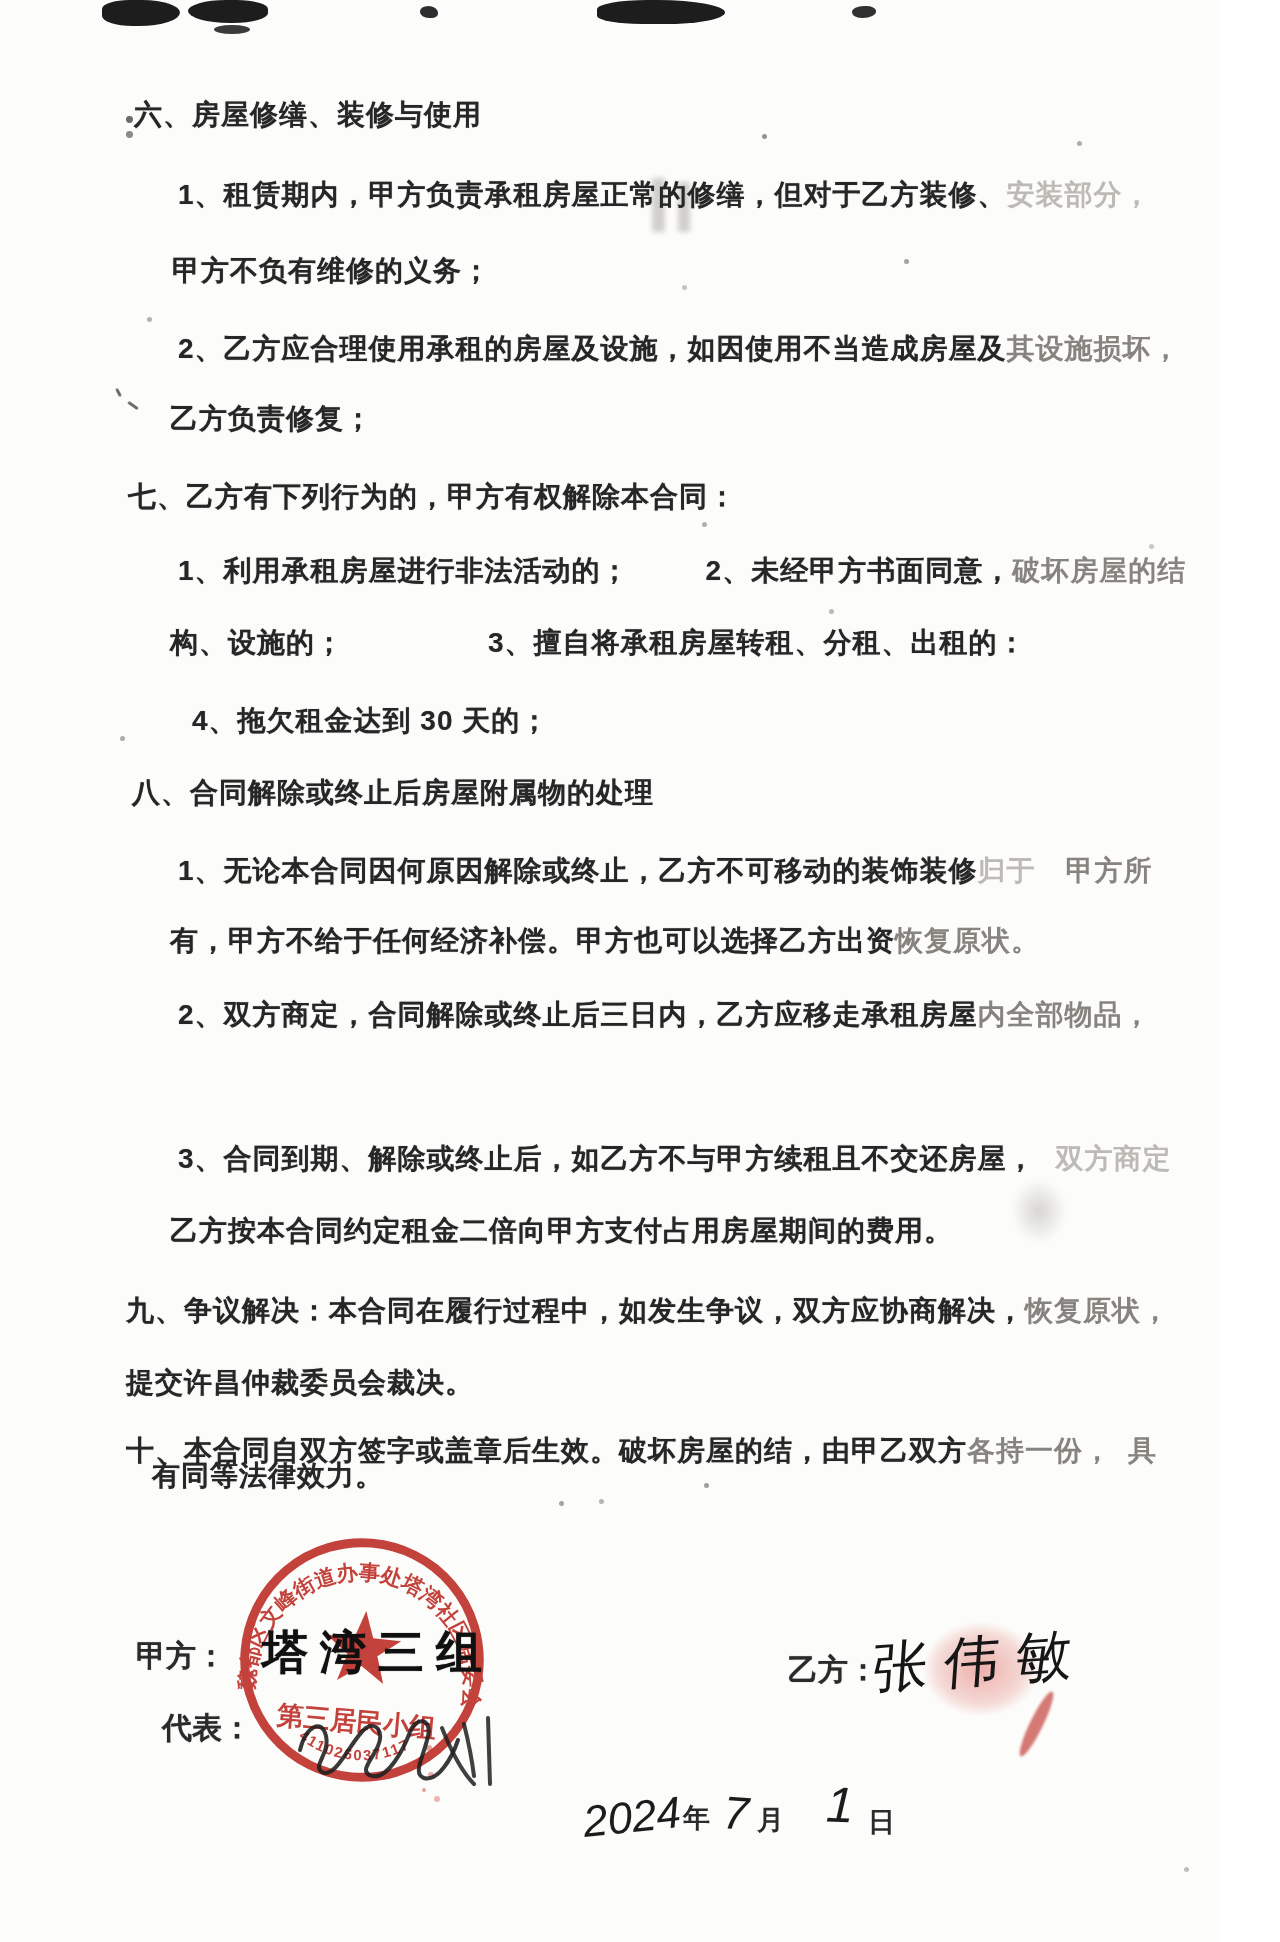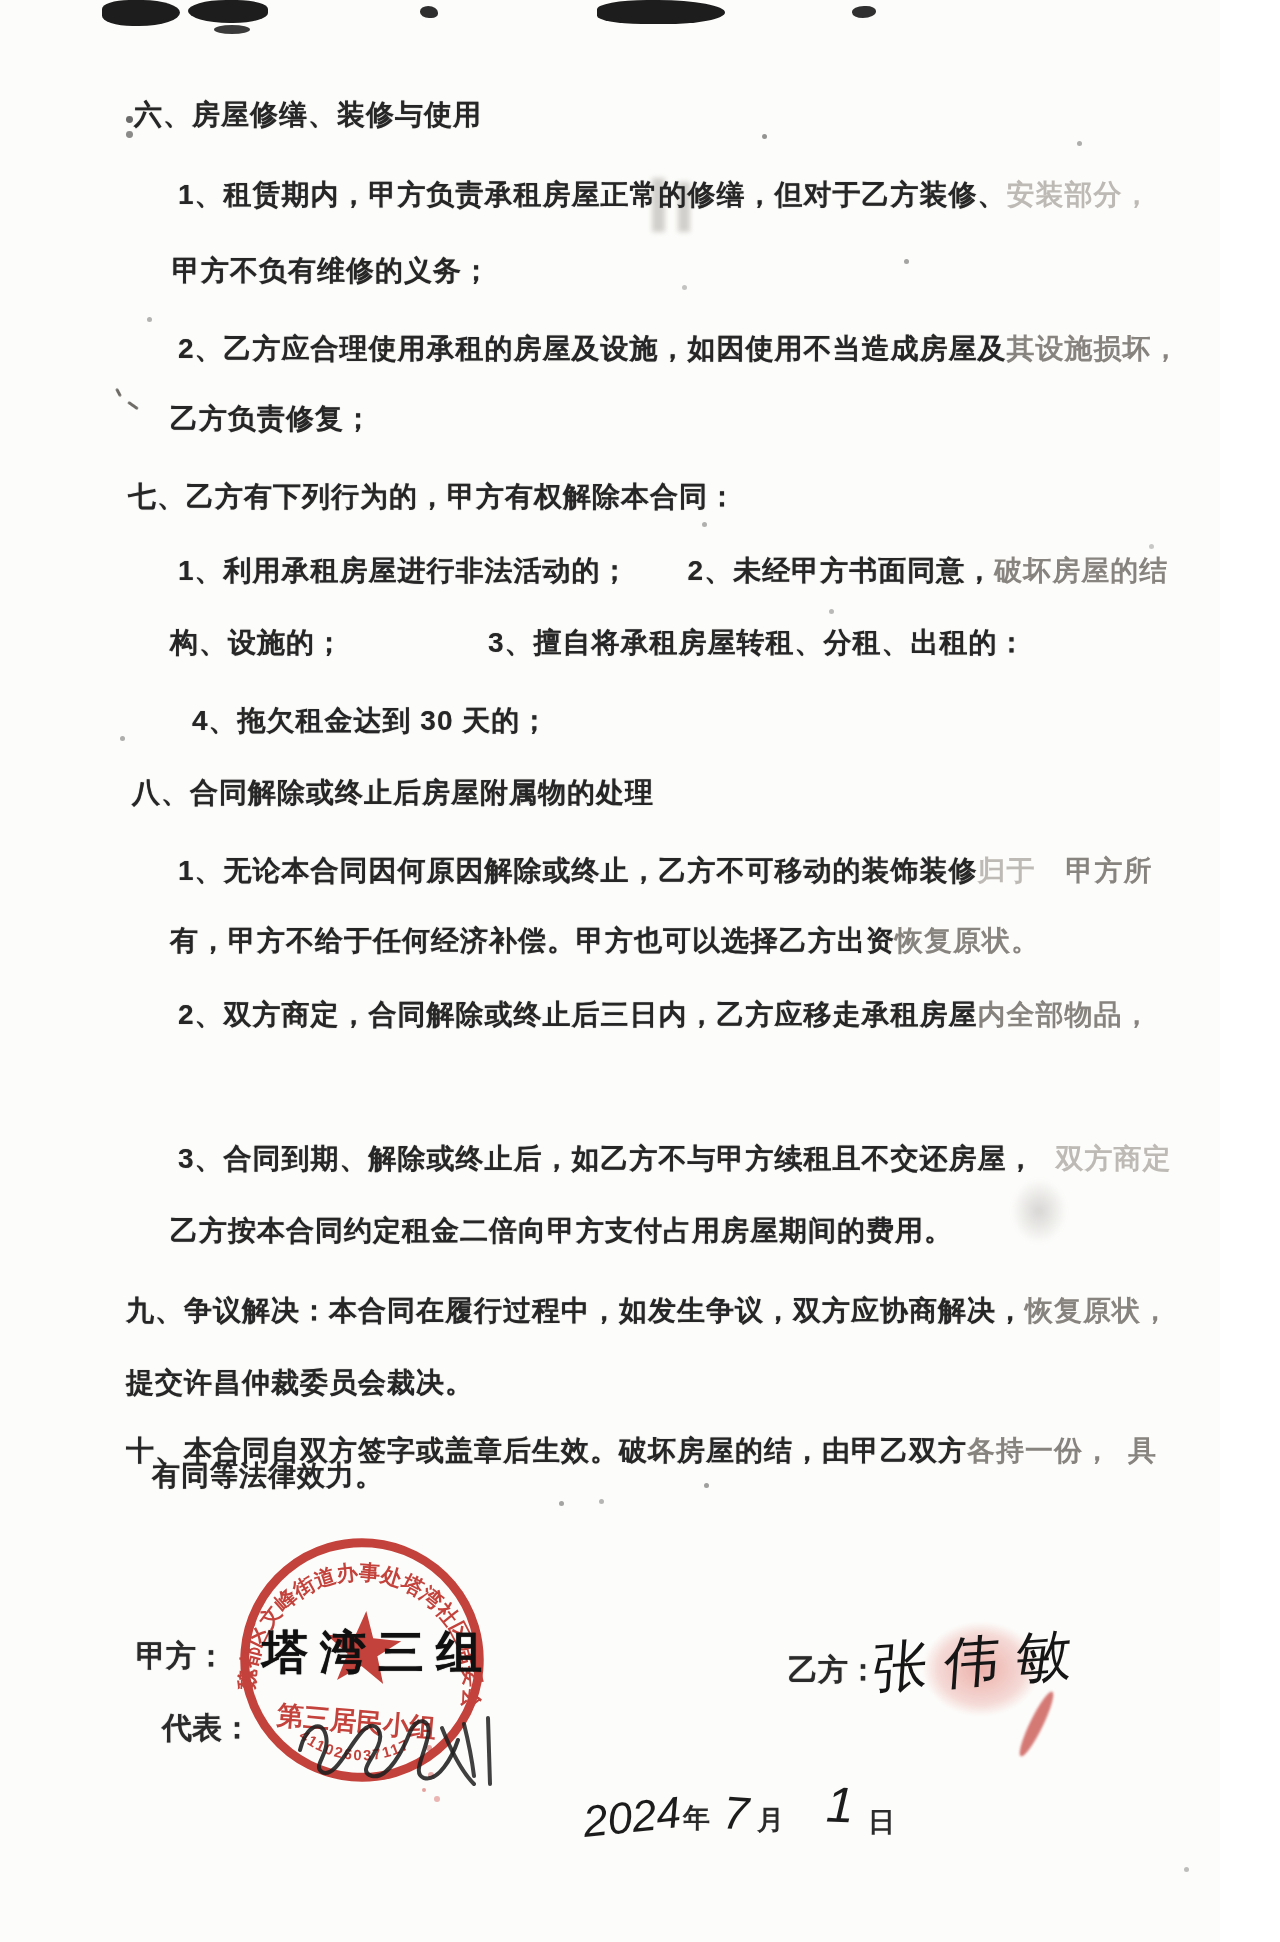--- a/index.html
+++ b/index.html
@@ -9,21 +9,21 @@
     font-family:"Liberation Sans", sans-serif;
   }
   
   .ln{
     position:absolute;margin:0;white-space:nowrap;
     font-size:28px;letter-spacing:1px;font-weight:600;color:#262626;
     text-shadow:0 0 1px rgba(30,30,30,.45);
   }
   .semi{color:#87837f;text-shadow:none;}
   .faded{color:#bdb9b4;text-shadow:none;filter:blur(.4px);}
-  .gap58{margin-left:58px}.gap144{margin-left:144px}
+  .gap58{margin-left:76px}.gap144{margin-left:144px}
   .gap30{margin-left:30px}.gap20{margin-left:20px}.gap16{margin-left:16px}
   
   .label{position:absolute;margin:0;font-size:30px;font-weight:700;color:#2a2a2a;text-shadow:0 0 1px rgba(30,30,30,.5);white-space:nowrap;}
   .party-name{position:absolute;margin:0;font-size:46px;font-weight:700;letter-spacing:12px;color:#101010;text-shadow:0 0 1px rgba(0,0,0,.8);white-space:nowrap;z-index:4;}
   .sig{position:absolute;margin:0;font-size:56px;font-weight:500;color:#161616;letter-spacing:16px;transform:rotate(-4deg) skewX(-8deg);white-space:nowrap;z-index:4;}
   .handnum{position:absolute;margin:0;font-style:italic;font-weight:500;color:#1c1c1c;transform:rotate(-6deg);white-space:nowrap;z-index:3;}
   .unit{position:absolute;margin:0;font-size:27px;font-weight:600;color:#2b2b2b;white-space:nowrap;z-index:3;}
   
   .stamp{position:absolute;left:224px;top:1522px;width:276px;height:276px;transform:rotate(5deg);opacity:.92;z-index:2;}
   .stamp svg{width:100%;height:100%;}

